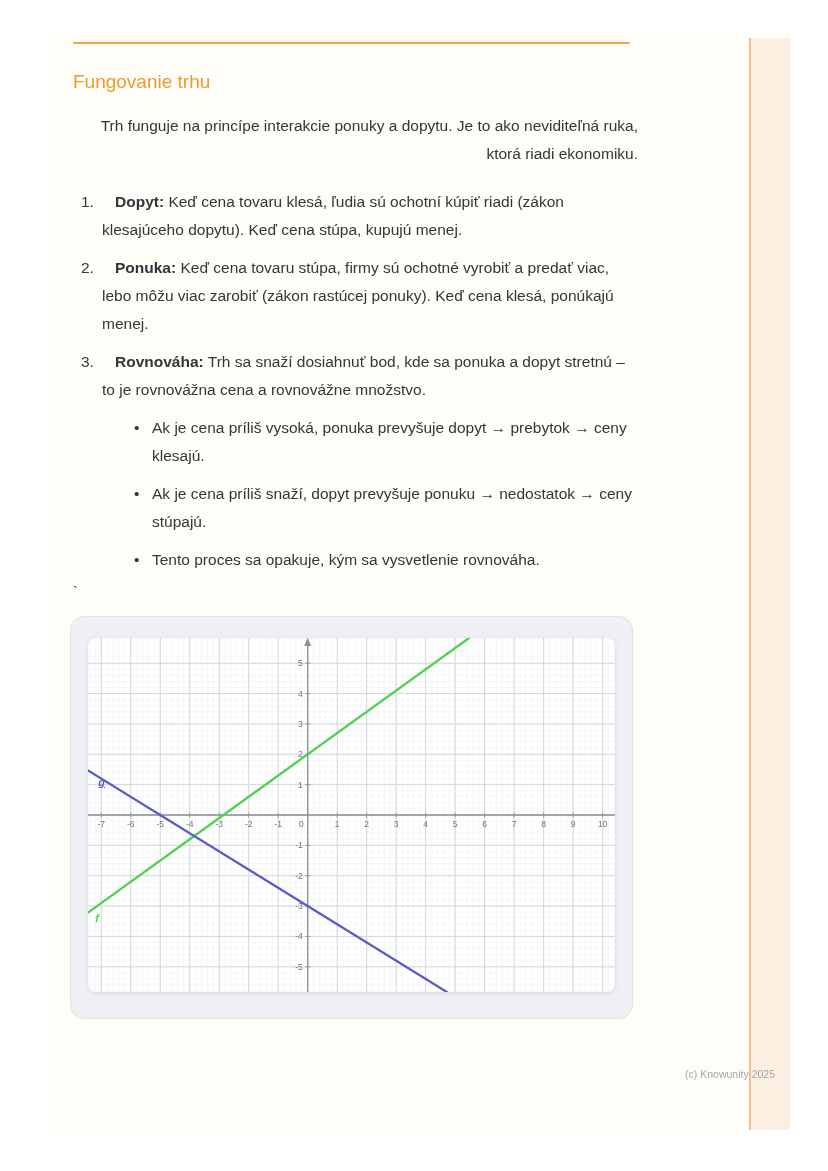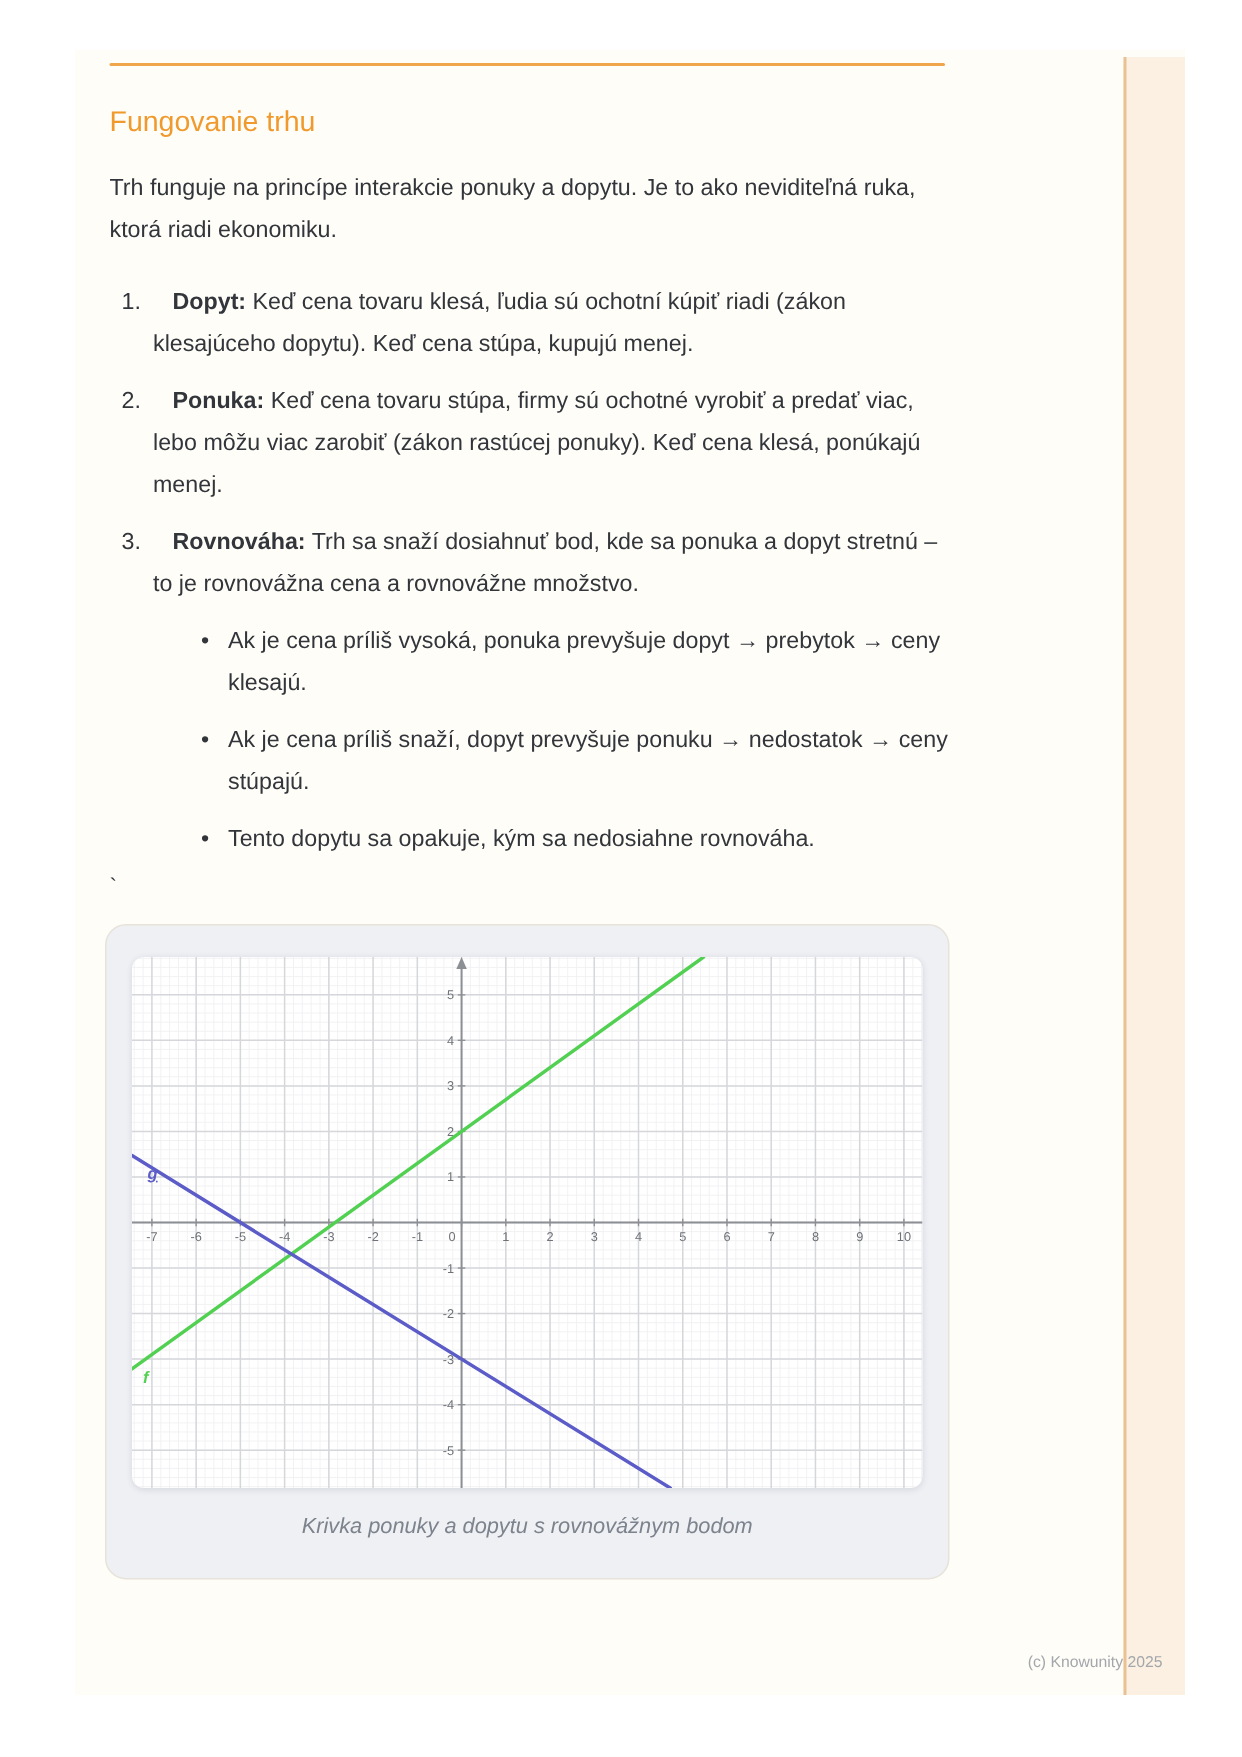--- a/index.html
+++ b/index.html
@@ -17,21 +17,21 @@
     border-left:2px solid var(--strip-border,#e9c193);
   }
   .content{position:absolute;left:23px;top:0;width:565px;}
   h1{
     margin:15px 0 0;font-size:26px;line-height:30px;font-weight:bold;
     color:var(--accent-orange,#e8922f);letter-spacing:-0.2px;
   }
   .rule{height:2px;width:557px;background:var(--rule-orange,#efa64a);margin-top:9px;border-radius:1px;}
   h2{margin:26px 0 0;font-size:19px;line-height:24px;font-weight:normal;color:var(--heading-orange,#f09a2e);}
   .body-text{font-size:15.5px;line-height:28px;color:var(--body-text,#32363b);}
-  p.intro{margin:18px 0 0;}
+  p.intro{margin:18px 0 0;text-align:right;}
   ol.main-list{list-style:none;margin:20px 0 0;padding:0 0 0 8px;}
   ol.main-list > li{display:flex;margin-top:10px;}
   ol.main-list > li:first-child{margin-top:0;}
   .num{flex:none;width:21px;}
   .li-body{flex:1;}
   .li-body strong{font-weight:bold;margin-left:13px;}
   ul.sub-list{list-style:none;margin:4px 0 0;padding:0 0 0 32px;}
   ul.sub-list > li{display:flex;margin-top:10px;}
   .dot{flex:none;width:18px;}
   p.stray{margin:6px 0 0;font-size:15px;line-height:24px;color:var(--body-text,#32363b);}
@@ -44,21 +44,21 @@
   .chart-panel{
     width:527px;height:354px;margin:0 auto;background:#ffffff;
     border-radius:8px;box-shadow:0 1px 4px rgba(40,50,70,0.12);
   }
   .chart-panel svg{display:block;border-radius:8px;}
   figcaption{
     margin-top:18px;text-align:center;font-style:italic;
     font-size:14.5px;color:var(--caption-text,#7d838d);
   }
   .footer{
-    position:absolute;right:53px;top:1102px;z-index:3;
+    position:absolute;right:53px;top:1068px;z-index:3;
     font-size:10.5px;color:var(--footer-text,#a3a7ab);
   }
 </style>
 </head>
 <body>
 
 <div class="page">
   <div class="accent-strip"></div>
 
   <div class="content">
@@ -92,21 +92,21 @@
             <li>
               <span class="dot">•</span>
               <span class="li-body">Ak je cena príliš vysoká, ponuka prevyšuje dopyt → prebytok → ceny klesajú.</span>
             </li>
             <li>
               <span class="dot">•</span>
               <span class="li-body">Ak je cena príliš snaží, dopyt prevyšuje ponuku → nedostatok → ceny stúpajú.</span>
             </li>
             <li>
               <span class="dot">•</span>
-              <span class="li-body">Tento dopytu sa opakuje, kým sa nedosiahne rovnováha.</span>
+              <span class="li-body">Tento proces sa opakuje, kým sa vysvetlenie rovnováha.</span>
             </li>
           </ul>
         </span>
       </li>
     </ol>
 
     <p class="stray">`</p>
 
     <figure class="chart-card">
       <div class="chart-panel">
@@ -347,18 +347,17 @@
             <line x1="217.21" y1="55.56" x2="222.21" y2="55.56" stroke="#8c8f94" stroke-width="0.9"></line>
             <text x="214.71" y="58.56" font-size="8.5" fill="#6f7277" text-anchor="end">4</text>
             <line x1="217.21" y1="25.20" x2="222.21" y2="25.20" stroke="#8c8f94" stroke-width="0.9"></line>
             <text x="214.71" y="28.2" font-size="8.5" fill="#6f7277" text-anchor="end">5</text>
             <line x1="0.00" y1="274.61" x2="381.05" y2="0.00" stroke="#52d052" stroke-width="2.3" stroke-linecap="round"></line>
             <text x="7.37" y="283.87" font-size="11" font-style="italic" font-weight="bold" fill="#52d052">f</text>
             <line x1="0.00" y1="132.37" x2="358.81" y2="354.00" stroke="#5c5cc8" stroke-width="2.3" stroke-linecap="round"></line>
             <text x="10.32" y="148.16" font-size="11" font-style="italic" font-weight="bold" fill="#5c5cc8" text-decoration="underline">g</text>
           </svg>
       </div>
-      <figcaption>Krivka ponuky a dopytu s rovnovážnym bodom</figcaption>
     </figure>
   </div>
 </div>
 
 <div class="footer">(c) Knowunity 2025</div>
 
 </body></html>

